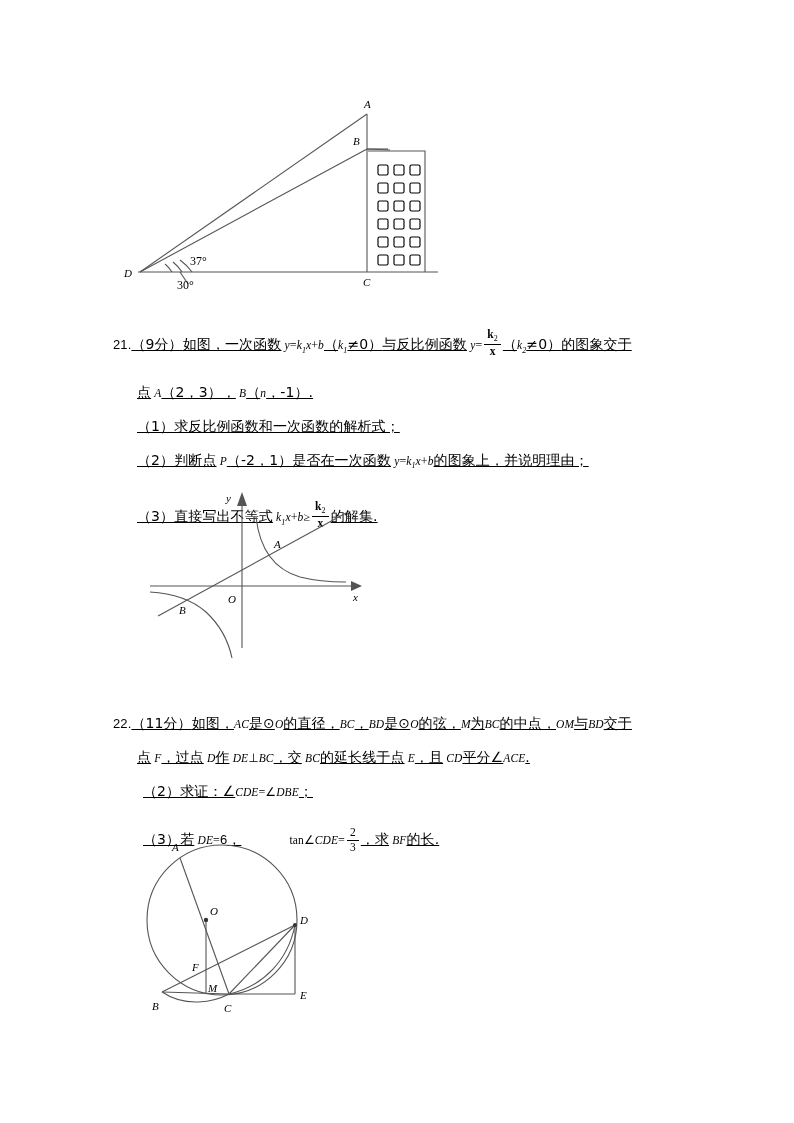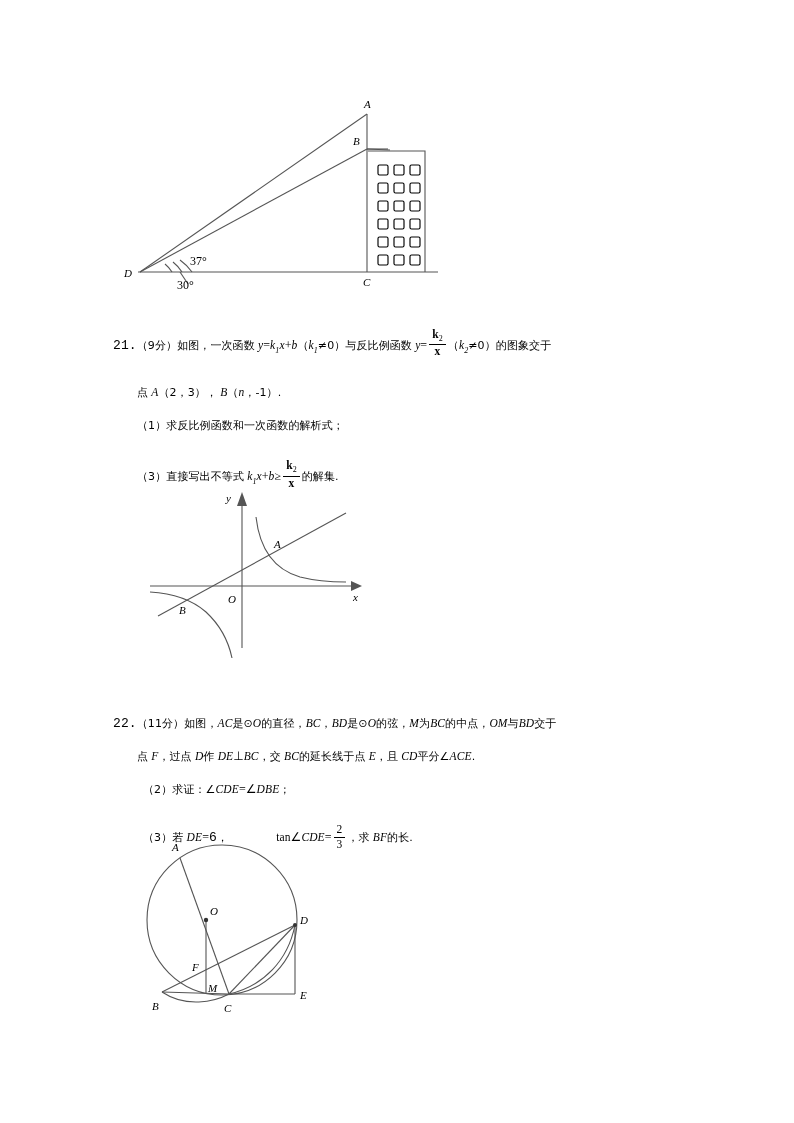--- a/index.html
+++ b/index.html
@@ -46,24 +46,25 @@
     font-size: 12.3px;
     line-height: 33px;
     white-space: nowrap;
     letter-spacing: 0.1px;
   }
   .qline.indent { padding-left: 24px; }
   .qline.indent2 { padding-left: 30px; }
 
   .cn {
     font-family: "DejaVu Sans", "Liberation Sans", sans-serif;
-    font-size: 11px;
+    font-size: 14px;
+    text-decoration: underline;
   }
   .num {
-    font-family: Liberation Mono, monospace;
+    font-family: Liberation Sans, sans-serif;
     font-size: 13px;
     text-align: right;
   }
   .mi {
     font-family: "Liberation Serif", "DejaVu Serif", serif;
     font-style: italic;
     font-size: 11.5px;
   }
   .mi.up { font-style: normal; padding-left: 45px; }
   .op {
@@ -187,20 +188,25 @@
     <div class="qline indent">
       <span class="cn">点</span>
       <span class="mi">A</span><span class="cn">（2，3），</span>
       <span class="mi">B</span><span class="cn">（</span><span class="mi">n</span><span class="cn">，-1）.</span>
     </div>
 
     <div class="qline indent">
       <span class="cn">（1）求反比例函数和一次函数的解析式；</span>
     </div>
 
+    <div class="qline indent">
+      <span class="cn">（2）判断点</span>
+      <span class="mi">P</span><span class="cn">（-2，1）是否在一次函数</span>
+      <span class="mi">y</span><span class="op">=</span><span class="mi">k</span><span class="sub">1</span><span class="mi">x</span><span class="op">+</span><span class="mi">b</span><span class="cn">的图象上，并说明理由；</span>
+    </div>
 
     <div class="qline indent">
       <span class="cn">（3）直接写出不等式</span>
       <span class="mi">k</span><span class="sub">1</span><span class="mi">x</span><span class="op">+</span><span class="mi">b</span><span class="op">≥</span><span class="frac"><span class="numr"><b>k</b><span class="subn">2</span></span><span class="bar"></span><span class="den"><b>x</b></span></span><span class="cn">的解集.</span>
     </div>
   </div>
 
   <div class="figure" id="fig-graph">
     <svg width="232" height="172" viewBox="0 0 232 172">
       <g fill="none" stroke="#555" stroke-width="1.1">

